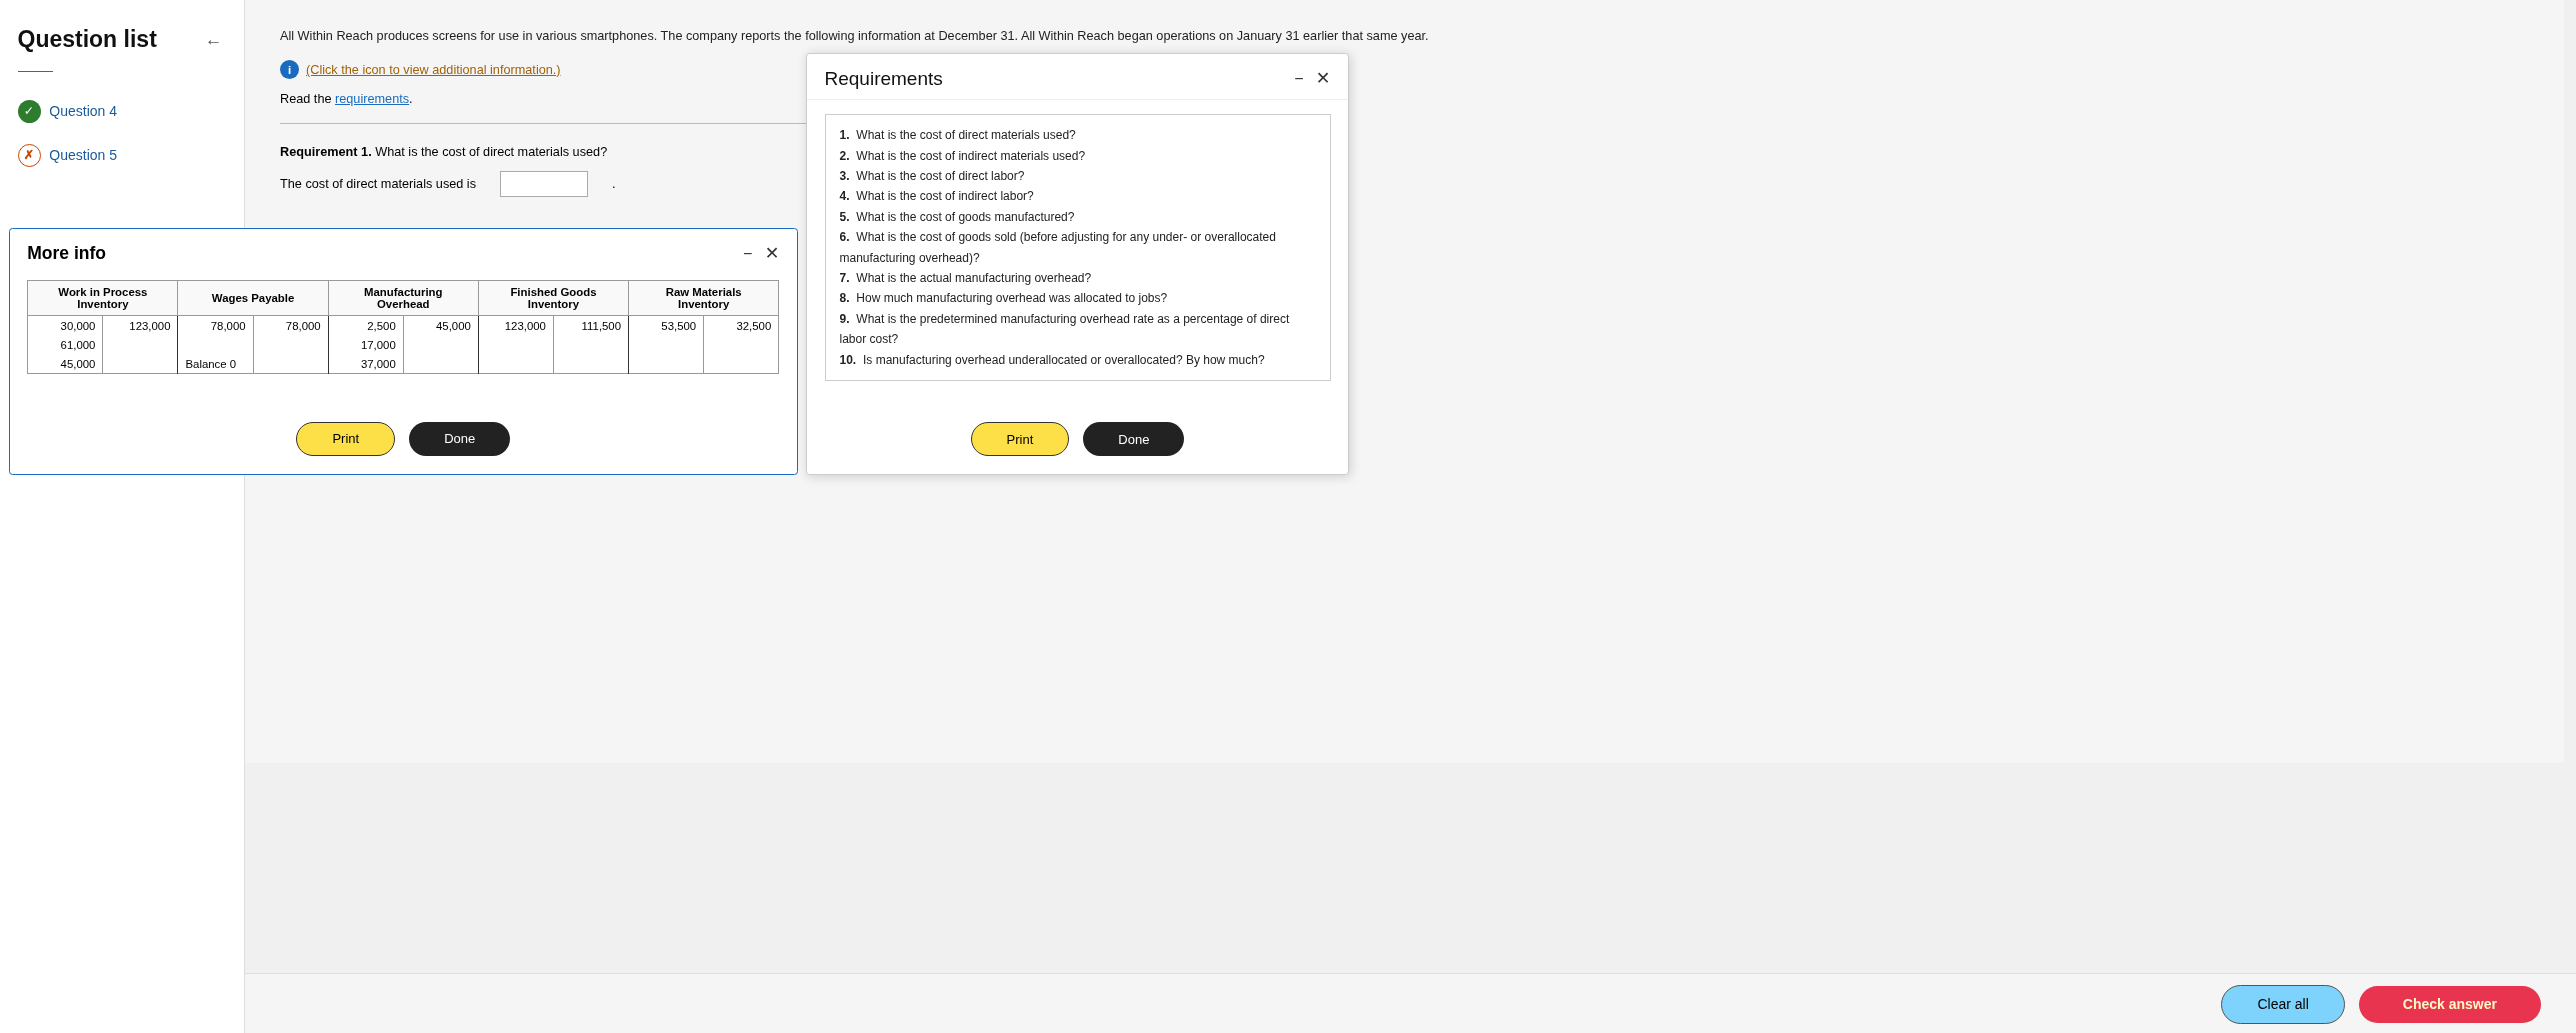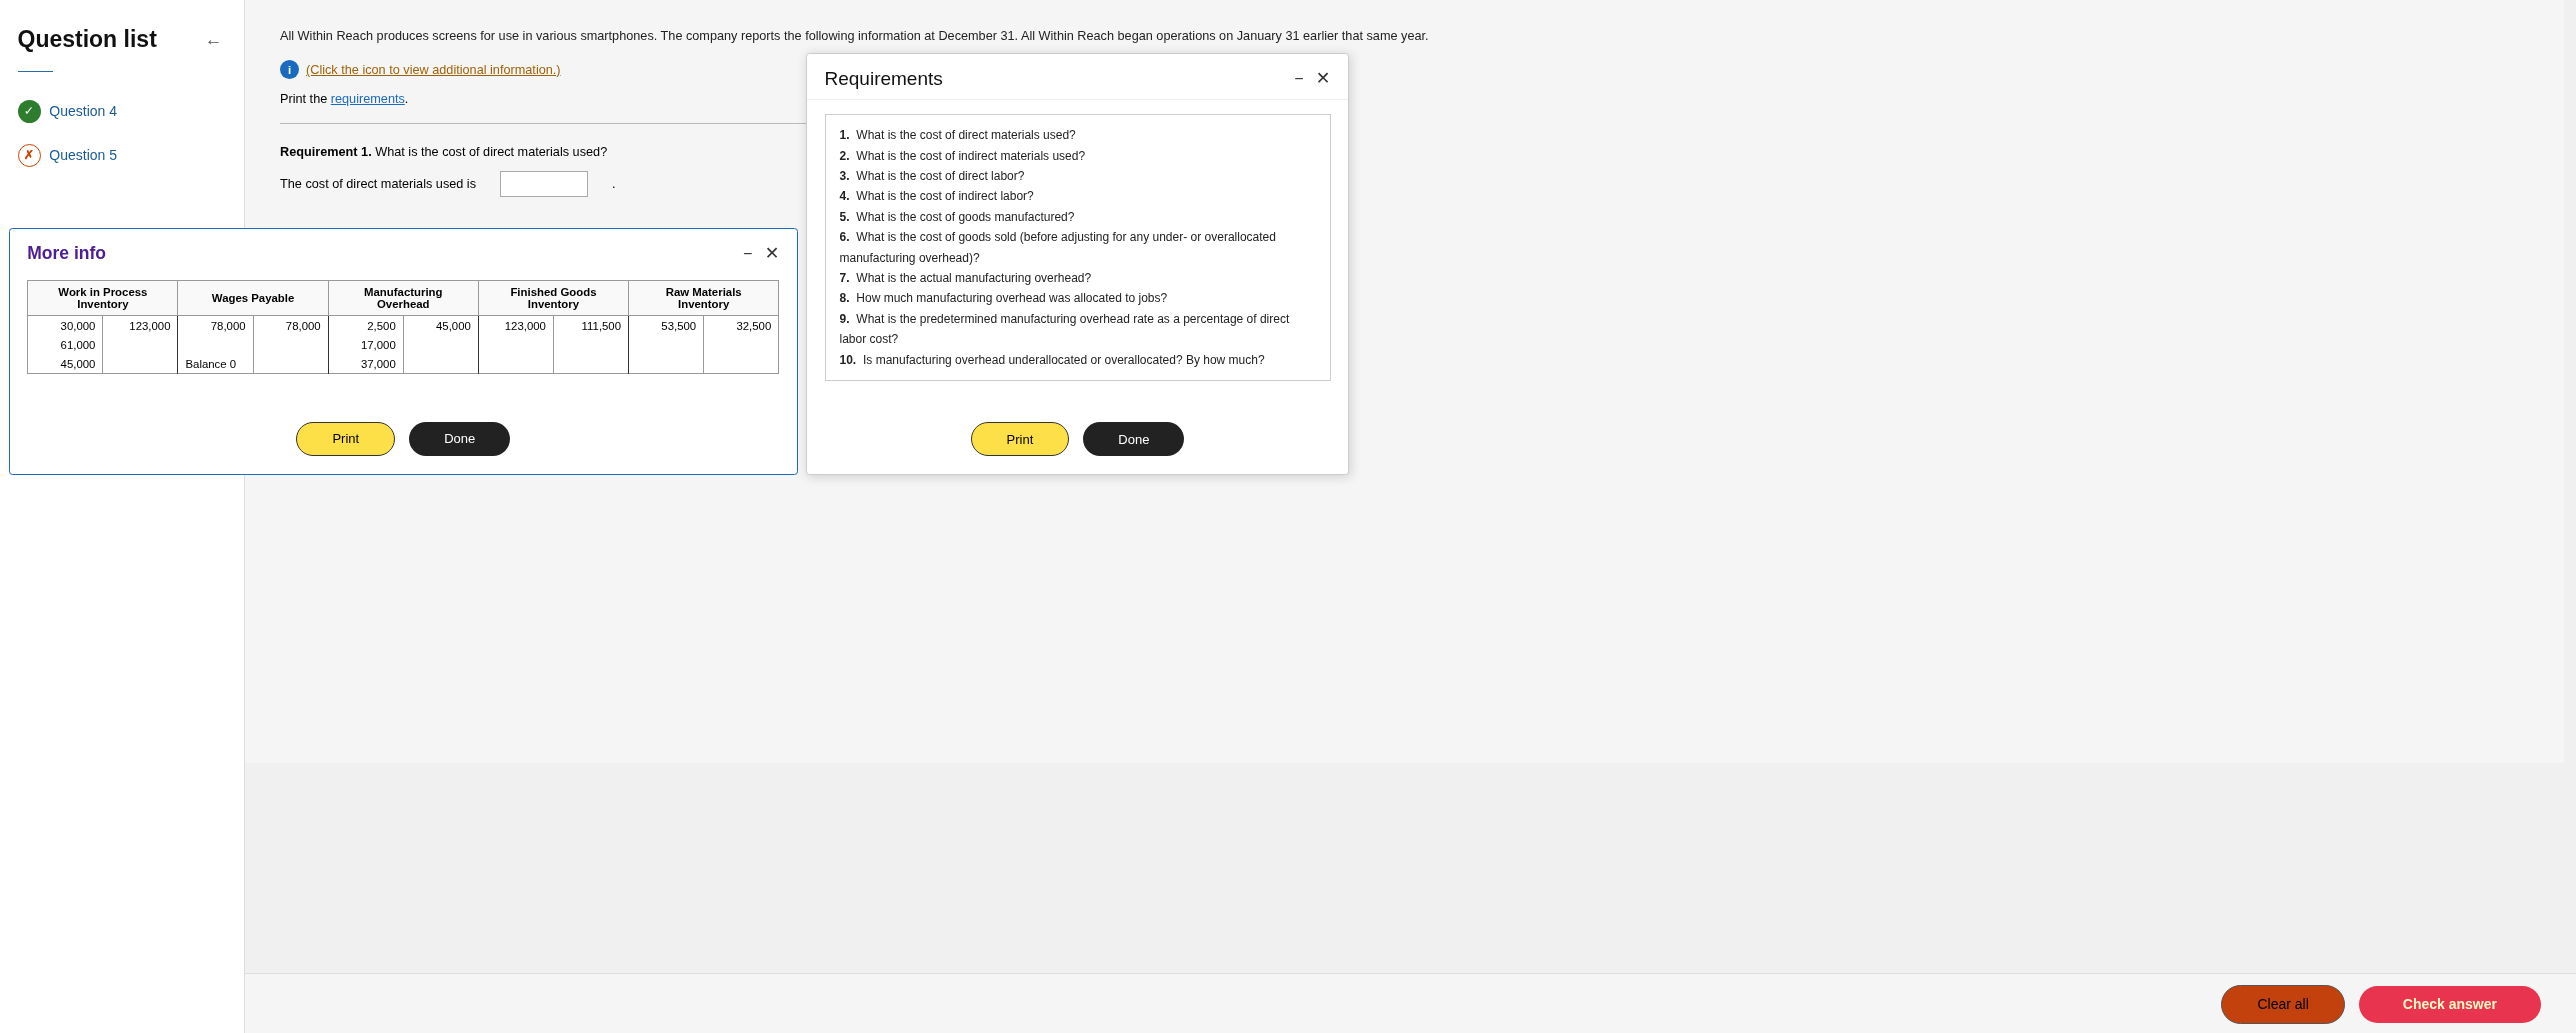--- a/index.html
+++ b/index.html
@@ -176,21 +176,21 @@
       display: flex;
       align-items: center;
       justify-content: flex-end;
       padding-right: 35px;
       gap: 14px;
     }
     .btn-clear-all {
       padding: 10.5px 35px;
       border-radius: 26px;
       border: 1.8px solid #555;
-      background: #c2410c;
+      background: #7dd3fc;
       font-size: 14px;
       cursor: pointer;
       font-weight: 500;
     }
     .btn-check-answer {
       padding: 10.5px 44px;
       border-radius: 26px;
       border: none;
       background: #e8344e;
       color: #fef9c3;
@@ -213,21 +213,21 @@
     }
     .modal-header {
       display: flex;
       align-items: center;
       justify-content: space-between;
       padding: 14px 17.5px 7px 17.5px;
     }
     .modal-title {
       font-size: 17.5px;
       font-weight: bold;
-      color: #4c1d95;
+      color: #000000;
     }
     .modal-controls {
       display: flex;
       align-items: center;
       gap: 12.3px;
     }
     .modal-minimize {
       font-size: 16px;
       cursor: pointer;
       color: #333;
@@ -375,21 +375,21 @@
 
 <div class="main-content">
   <p class="question-text">All Within Reach produces screens for use in various smartphones. The company reports the following information at December 31. All Within Reach began operations on January 31 earlier that same year.</p>
 
   <div class="info-link-row">
     <div class="info-icon">i</div>
     <span class="info-link">(Click the icon to view additional information.)</span>
   </div>
 
   <div class="read-req-row">
-    <span>Print the </span><a href="#">requirements</a><span>.</span>
+    <span>Read the </span><a href="#">requirements</a><span>.</span>
   </div>
 
   <hr class="divider-line">
 
   <div class="requirement-section">
     <p class="requirement-title">
       <strong>Requirement 1.</strong>
       <span>What is the cost of direct materials used?</span>
     </p>
     <div class="answer-row">

